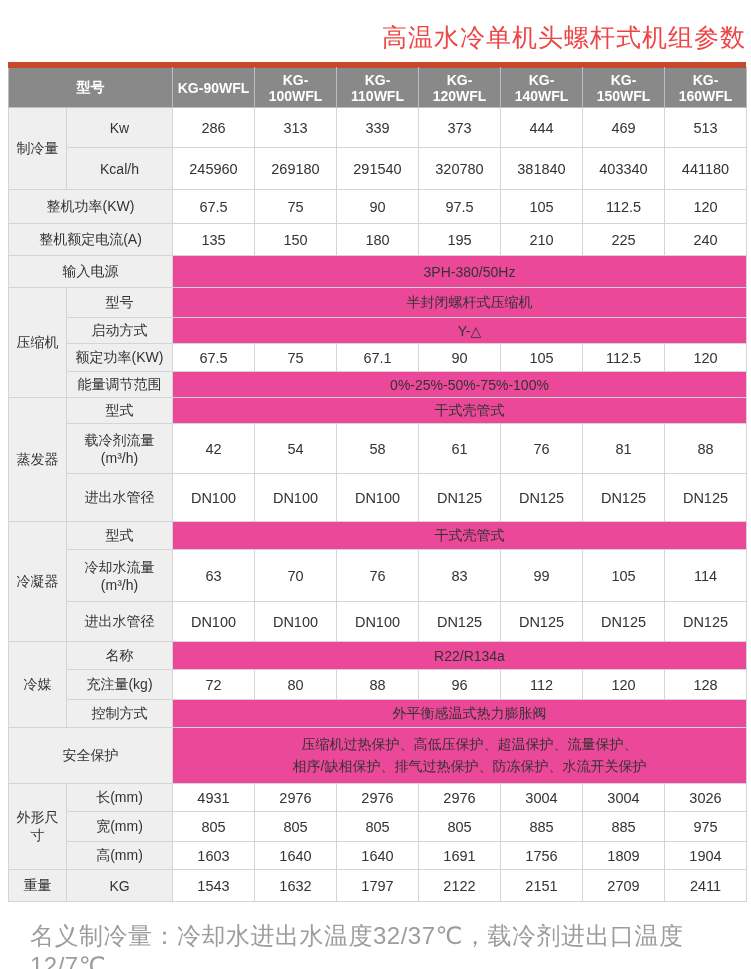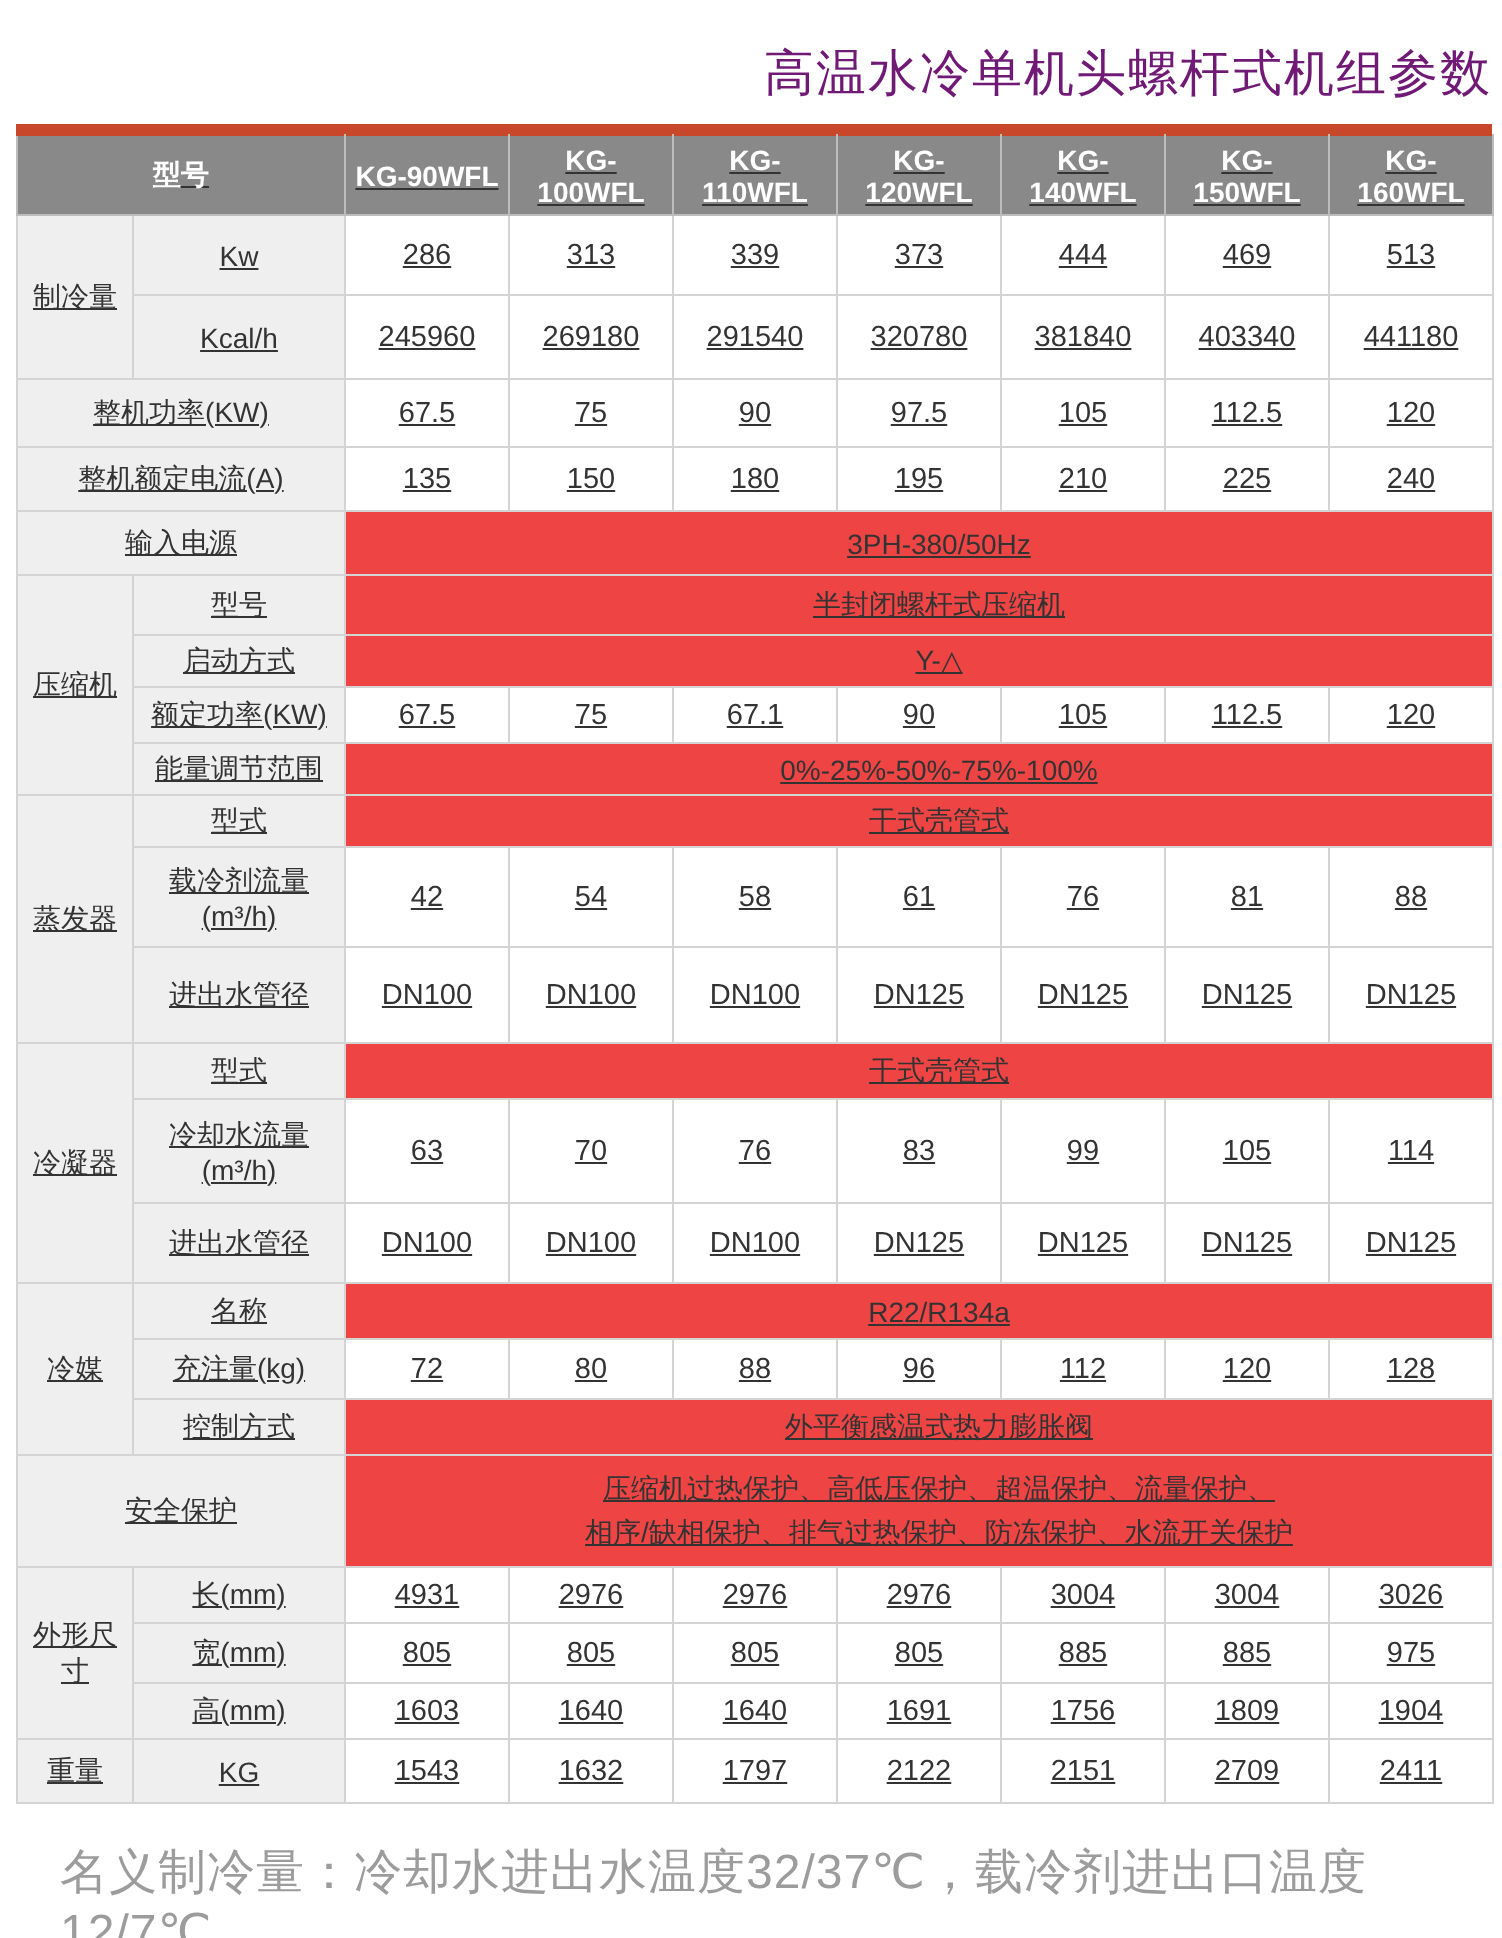--- a/index.html
+++ b/index.html
@@ -3,38 +3,37 @@
 <meta charset="utf-8">
 <style>
   html,body{margin:0;padding:0;}
   body{
     width:751px;height:969px;overflow:hidden;background:#ffffff;
     font-family:"Liberation Sans","DejaVu Sans",sans-serif;color:#333;
   }
   .page{padding:0 5px 0 8px;}
   .page-title{
     padding-top:22px;text-align:right;font-size:25px;line-height:1.2;
-    color:#701a75;font-weight:500;letter-spacing:1px;
+    color:#ef4444;font-weight:500;letter-spacing:1px;
   }
   .accent-bar{height:5px;background:#c8472a;margin-top:10px;}
   table.spec-table{
     border-collapse:collapse;table-layout:fixed;width:738px;
     font-size:14px;
-    text-decoration:underline;
   }
   .spec-table td,.spec-table th{
     border:1px solid #d4d4d4;text-align:center;vertical-align:middle;
     padding:0 2px;overflow:hidden;
   }
   .spec-table thead th{
     background:#898989;color:#ffffff;font-weight:700;font-size:14px;
     border-color:#bdbdbd;border-top-color:#c8472a;
   }
   td.lab{background:#efefef;}
-  td.spanv{background:#ef4444;padding-left:22px;}
+  td.spanv{background:#ec4899;padding-left:22px;}
   td.num{background:#ffffff;font-size:14.5px;}
   tr.h26{height:26px;} tr.h28{height:28px;} tr.h30{height:30px;}
   tr.h32{height:32px;} tr.h34{height:34px;} tr.h40{height:40px;}
   tr.h42{height:42px;padding-left:39px;} tr.h48{height:48px;} tr.h50{height:50px;}
   tr.h52{height:52px;} tr.h56{height:56px;}
   .safety-line{line-height:1.55;}
   .page-footer{
     margin-top:18px;padding-left:22px;font-size:24px;color:#9c9c9c;
     letter-spacing:0.5px;
   }

